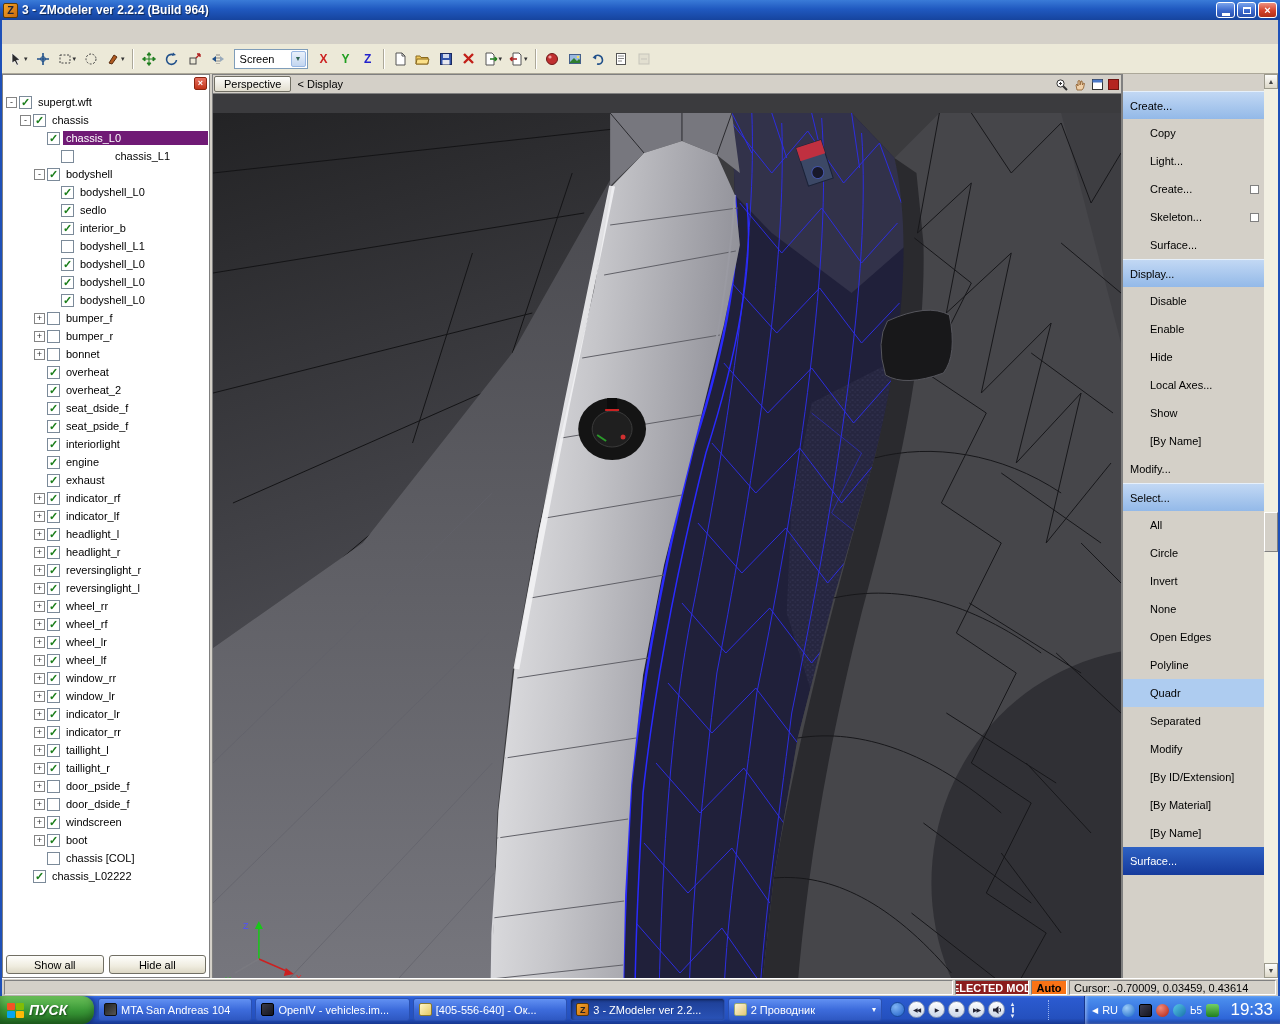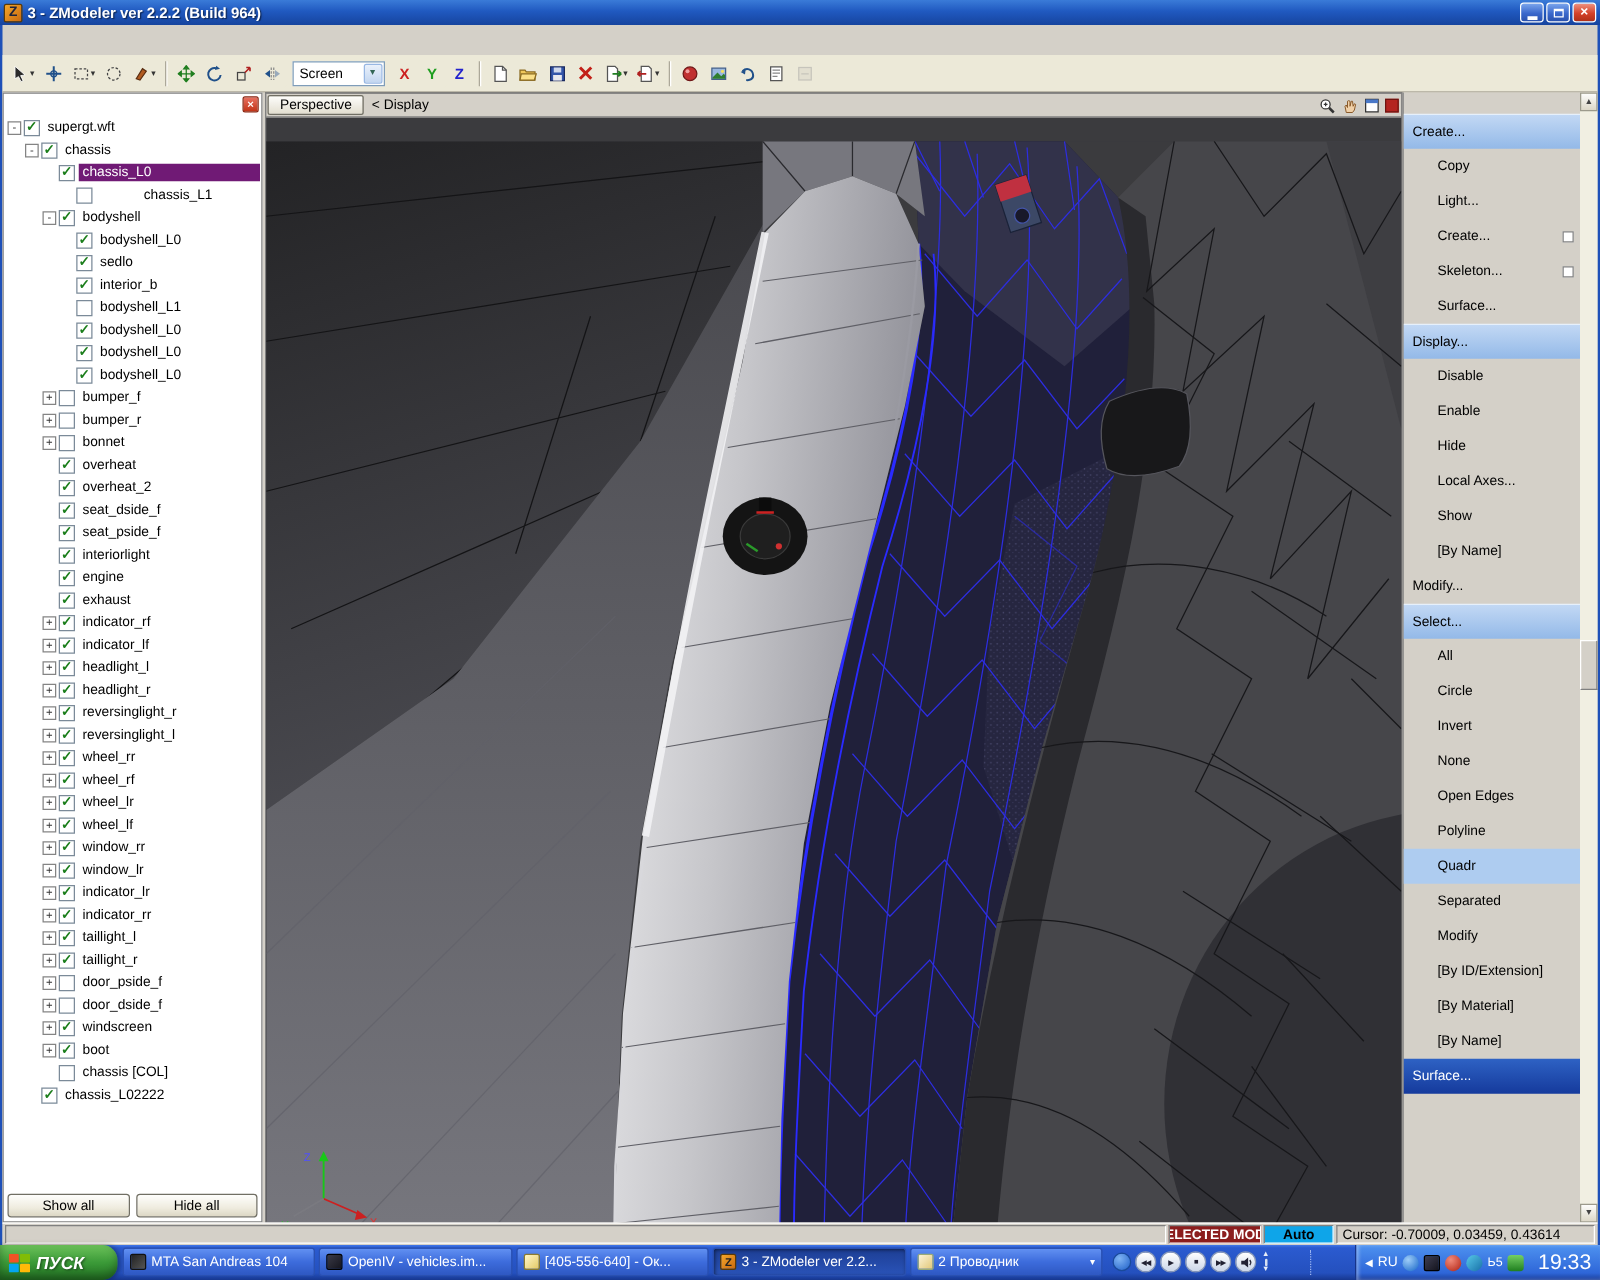--- a/index.html
+++ b/index.html
@@ -61,21 +61,21 @@
 
 .vscroll{position:absolute;right:0;top:74px;width:14px;bottom:18px;background:#F1EFE2}
 .sc-btn{position:absolute;left:0;right:0;height:15px;background:linear-gradient(180deg,#FDFDFB,#DDD8C8);border:1px solid #9C9A8C;display:flex;align-items:center;justify-content:center;font-size:7px;color:#444}
 .sc-btn.up{top:0}.sc-btn.down{bottom:0}
 .sc-thumb{position:absolute;left:0;right:0;top:438px;height:40px;background:#D4D0C8;border:1px solid;border-color:#fff #808080 #808080 #fff}
 
 .statusbar{position:absolute;left:0;right:0;bottom:0;height:18px;background:#D4D0C8;border-top:1px solid #fff;display:flex;align-items:center;padding:1px 2px;gap:2px}
 .cell{height:15px;border:1px solid;border-color:#808080 #fff #fff #808080;display:flex;align-items:center;padding:0 4px;white-space:nowrap;overflow:hidden}
 .cell.main{flex:1}
 .cell.mode{width:74px;background:#8B1D1D;color:#fff;justify-content:center;font-weight:bold}
-.cell.auto{width:56px;background:#0ea5e9;justify-content:center;font-weight:bold}
+.cell.auto{width:36px;background:#f97316;justify-content:center;font-weight:bold}
 .cell.cursor{width:207px}
 
 .taskbar{position:absolute;left:0;right:0;bottom:0;height:28px;background:linear-gradient(180deg,#4177E8 0%,#2B5BD0 8%,#2450BE 80%,#17378F 100%)}
 .start{position:absolute;left:0;top:0;bottom:0;width:94px;background:linear-gradient(180deg,#6CC25A 0%,#3B9A38 50%,#247524 100%);border-radius:0 12px 12px 0;display:flex;align-items:center;padding-left:7px;gap:5px;color:#fff;font-weight:bold;font-style:italic;font-size:14px;text-shadow:1px 1px 2px rgba(0,0,0,.5);box-shadow:inset 0 -4px 8px rgba(0,0,0,.3),2px 0 4px rgba(0,0,0,.35)}
 .tasks{position:absolute;left:98px;top:2px;bottom:3px;width:784px;display:flex;gap:3px}
 .task{flex:1;max-width:158px;background:linear-gradient(180deg,#6190F2 0%,#3D6CDC 50%,#2E58C2 100%);border:1px solid #2A50B0;border-radius:3px;display:flex;align-items:center;gap:4px;padding:0 5px;color:#fff;overflow:hidden;white-space:nowrap}
 .task.active{background:linear-gradient(180deg,#1D3E94 0%,#2A53B8 100%);box-shadow:inset 1px 1px 3px rgba(0,0,0,.5)}
 .ticon{width:13px;height:13px;border-radius:2px;flex:none}
 .ticon.mta{background:linear-gradient(135deg,#222,#555);border:1px solid #111}
 .ticon.openiv{background:linear-gradient(135deg,#3a3a48,#15151d);border:1px solid #000}

